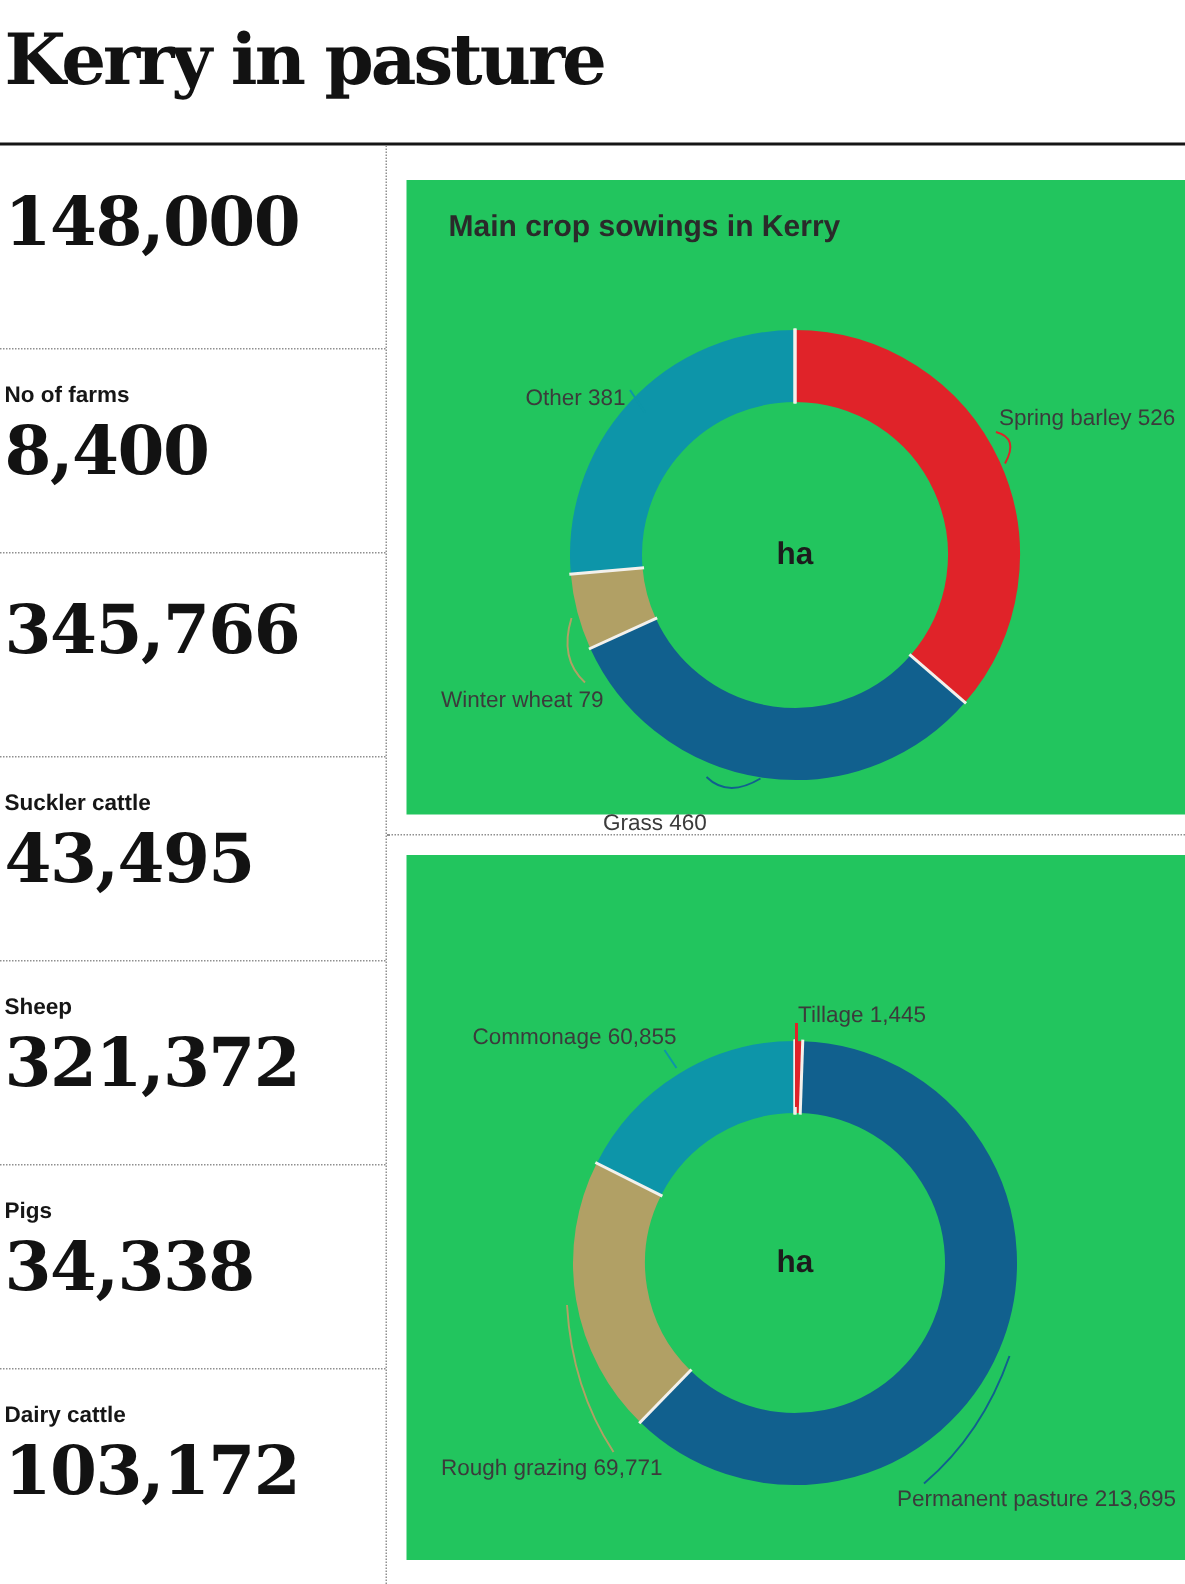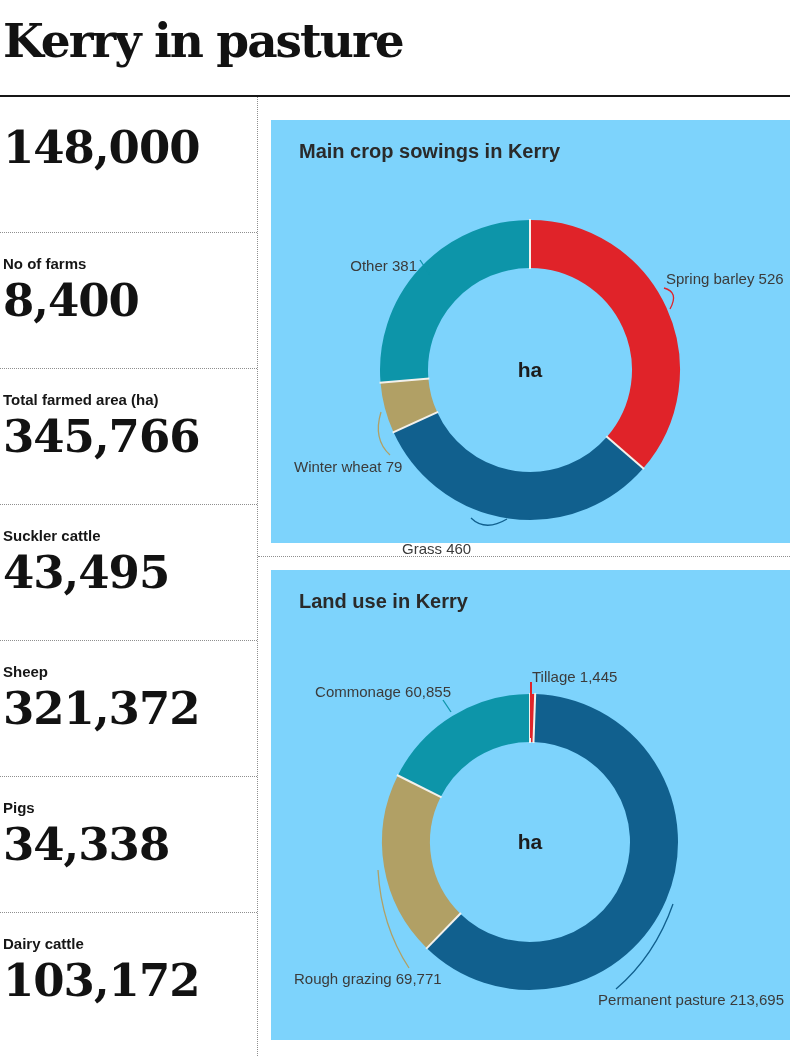--- a/index.html
+++ b/index.html
@@ -11,21 +11,21 @@
                letter-spacing:-2px;color:#121212;line-height:1.55;}
   
   .content{display:flex;height:959px;}
   .left{width:258px;box-sizing:border-box;border-right:1px dotted #8f8f8f;}
   .stat{height:136px;box-sizing:border-box;border-bottom:1px dotted #8f8f8f;padding:22px 8px 0 3px;}
   .stat:last-child{border-bottom:none;}
   .stat .lbl{font-size:15px;font-weight:700;color:#161616;}
   .stat .val{font-family:"DejaVu Serif",serif;font-weight:700;font-size:45px;letter-spacing:-1px;
              color:#121212;margin-top:6px;line-height:1;}
   .right{flex:1;padding-top:23px;}
-  .panel{margin-left:13px;background:#7dd3fc;position:relative;}
+  .panel{margin-left:13px;background:#22c55e;position:relative;}
   .panel.crops{height:423px;}
   .panel.land{height:470px;}
   .panel-title{position:absolute;left:28px;top:20px;font-size:20px;font-weight:700;color:#2a2a2a;z-index:3;}
   .gap{height:27px;display:flex;align-items:center;}
   .gap .dots{width:100%;border-top:1px dotted #8f8f8f;}
   
   svg.donut{position:absolute;left:0;top:0;}
   .slice-label{position:absolute;font-size:15px;color:#3b3b3b;white-space:nowrap;z-index:2;}
   .slice-label.end{transform:translateX(-100%);}
   .center-label{position:absolute;transform:translate(-50%,-50%);font-size:21px;font-weight:700;
@@ -44,21 +44,20 @@
 
     <div class="left">
       <div class="stat">
         <div class="val">148,000</div>
       </div>
       <div class="stat">
         <div class="lbl">No of farms</div>
         <div class="val">8,400</div>
       </div>
       <div class="stat">
-        <div class="lbl">Total farmed area (ha)</div>
         <div class="val">345,766</div>
       </div>
       <div class="stat">
         <div class="lbl">Suckler cattle</div>
         <div class="val">43,495</div>
       </div>
       <div class="stat">
         <div class="lbl">Sheep</div>
         <div class="val">321,372</div>
       </div>
@@ -93,21 +92,20 @@
           <div class="slice-label" style="left: 395px; top: 150px;">Spring barley 526</div>
           <div class="slice-label" style="left: 131px; top: 400px; margin-top: 20px;">Grass 460</div>
           <div class="slice-label" style="left: 23px; top: 338px;">Winter wheat 79</div>
           <div class="slice-label end" style="left: 146px; top: 137px;">Other 381</div>
           <div class="center-label" style="left: 259px; top: 250px;">ha</div>
         </div>
       <div class="gap">
           <div class="dots"></div>
         </div>
       <div class="panel land">
-        <div class="panel-title">Land use in Kerry</div>
       <svg width="518" height="470" class="donut">
             <path d="M 259 148 A 124 124 0 0 1 263.32137535378155 148.07532241296036" stroke="#e02329" stroke-width="48" fill="none"></path>
             <path d="M 263.32159164313975 148.0753299553719 A 124 124 0 1 1 172.5772594757754 360.9219316045403" stroke="#11608e" stroke-width="48" fill="none"></path>
             <path d="M 172.57710427785867 360.9217807682678 A 124 124 0 0 1 148.24802016854633 216.2326353194516" stroke="#b1a065" stroke-width="48" fill="none"></path>
             <path d="M 148.2481175011279 216.23244202086642 A 124 124 0 0 1 258.99978357917286 148.00000000018886" stroke="#0d95a9" stroke-width="48" fill="none"></path>
             <line x1="259" y1="173" x2="259" y2="123" stroke="#f3f1ec" stroke-width="2"></line>
             <line x1="262.45030300541" y1="173.0601424643695" x2="264.1928802808696" y2="123.09051744637429" stroke="#f3f1ec" stroke-width="2"></line>
             <line x1="190.00107518958072" y1="342.9940023875687" x2="155.15313336613661" y2="378.849559148967" stroke="#f3f1ec" stroke-width="2"></line>
             <line x1="170.57712606944887" y1="227.47590129085302" x2="125.91910893280689" y2="204.9889827508798" stroke="#f3f1ec" stroke-width="2"></line>
             <line x1="259.0000000000001" y1="173" x2="259.00000000000017" y2="123" stroke="#f3f1ec" stroke-width="2"></line>

